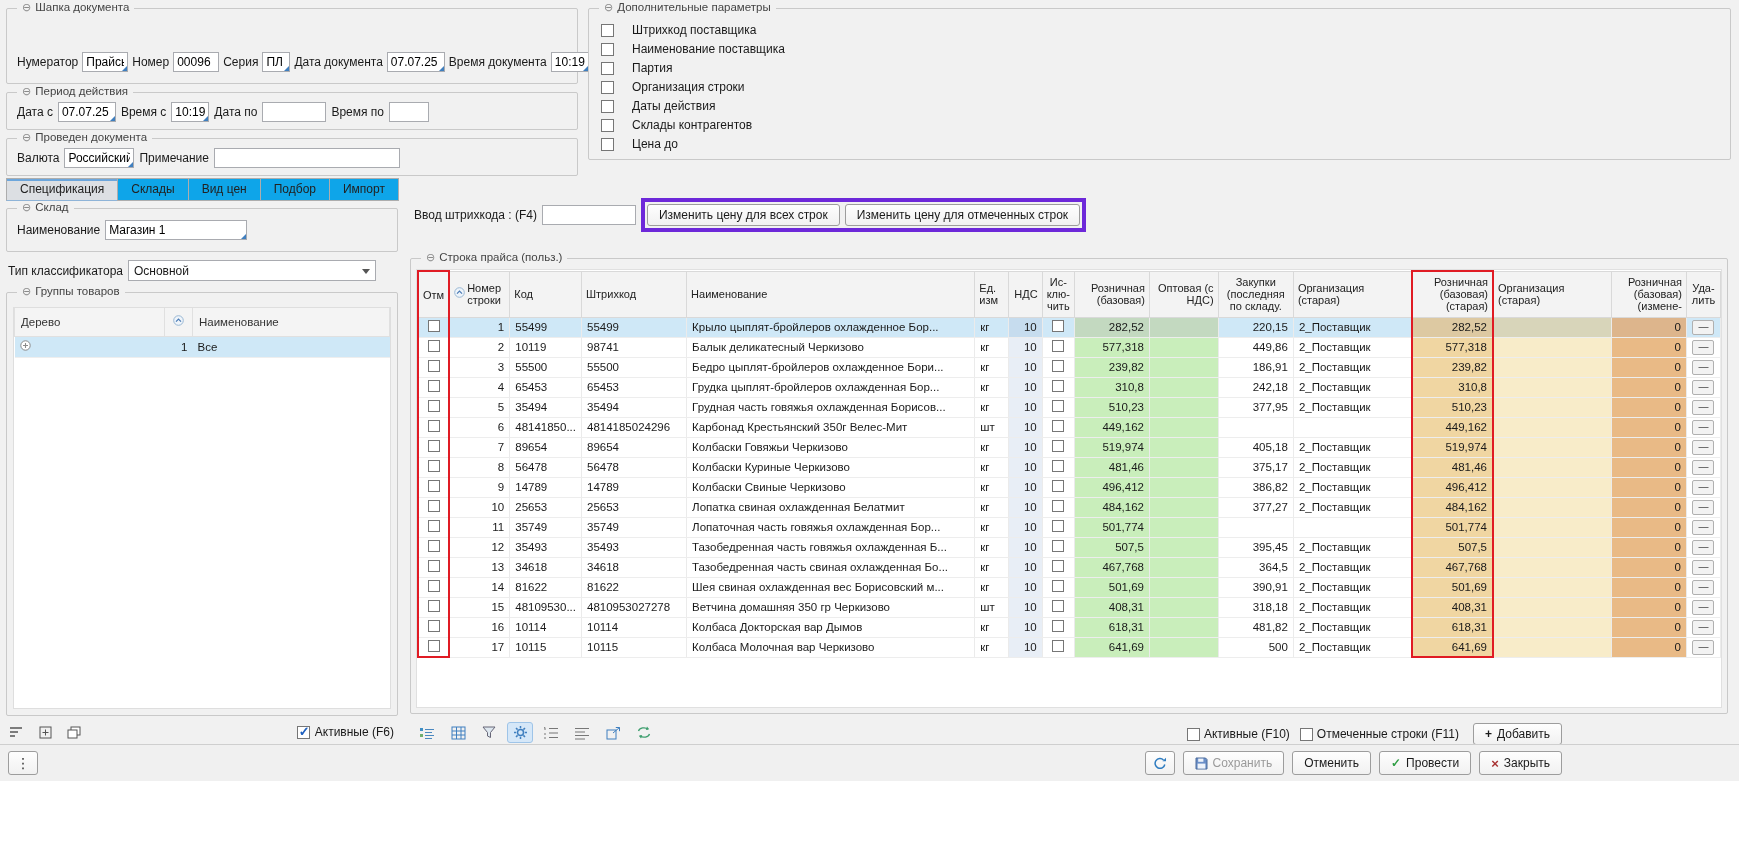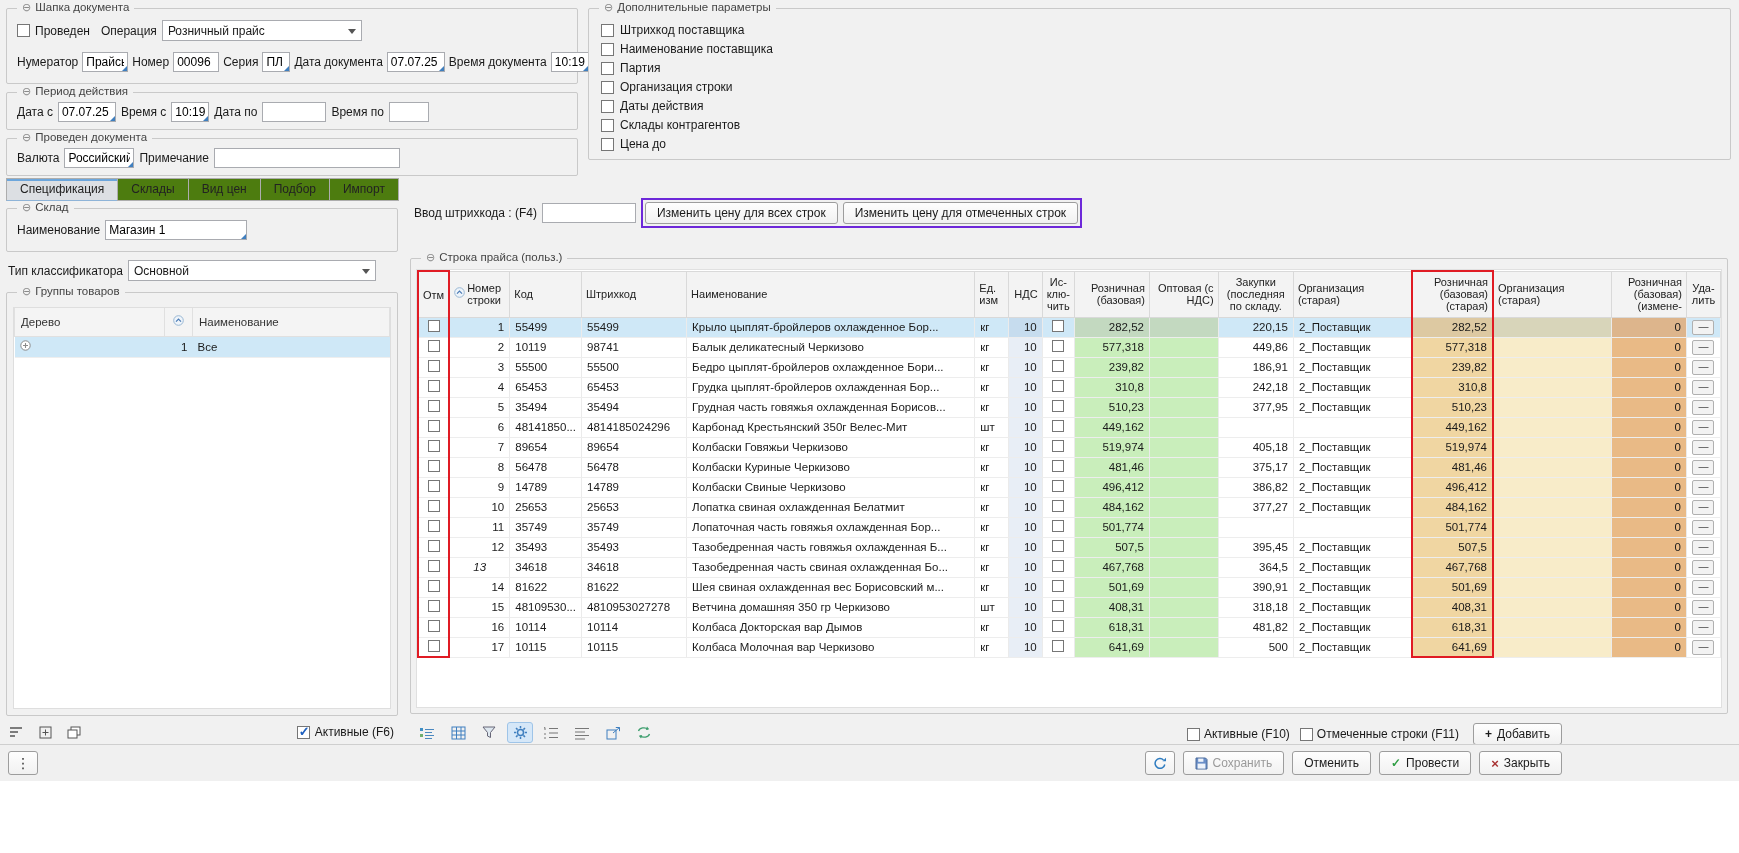--- a/index.html
+++ b/index.html
@@ -17,28 +17,28 @@
   .inp { height:20px; border:1px solid #a9abb0; background:#fff; padding:0 3px; font:12px "Liberation Sans",sans-serif; width:100%; }
   .inpw { position:relative; display:inline-block; height:20px; flex:none; }
   .tri { position:absolute; right:1px; bottom:1px; width:0; height:0; border-left:5px solid transparent; border-bottom:5px solid #3f7fbf; }
   .combo { height:21px; border:1px solid #a9abb0; background:#fff; display:inline-flex; align-items:center; padding:0 5px; gap:4px; flex:none; }
   .combo .txt { flex:1; overflow:hidden; }
   .combo .arr { width:0; height:0; border:4px solid transparent; border-top:5px solid #555; margin-top:5px; flex:none; }
 
   .cb { width:13px; height:13px; border:1px solid #767676; background:#fff; display:inline-block; position:relative; flex:none; }
   .cb.sm { width:12px; height:12px; }
   .cb.checked::after { content:"✓"; position:absolute; left:1px; top:-3px; font-size:13px; font-weight:bold; color:#1d5fbf; }
-  .cbrow { display:flex; align-items:center; gap:6px; height:18px; margin-bottom:1px; }
+  .cbrow { display:flex; align-items:center; gap:18px; height:18px; margin-bottom:1px; }
 
   .btn { height:22px; background:linear-gradient(#fefefe,#f1f1f1); border:1px solid #9d9d9d; border-radius:3px; padding:0 11px; font:12px "Liberation Sans",sans-serif; display:inline-flex; align-items:center; gap:5px; white-space:nowrap; color:#1a1a1a; }
-  .red-frame { display:inline-flex; gap:5px; padding:2px; border:2px solid #6d28d9; align-items:center; }
+  .red-frame { display:inline-flex; gap:5px; padding:2px; border:4px solid #6d28d9; align-items:center; }
 
   
   .tab-strip { position:absolute; left:6px; top:178px; display:flex; }
-  .tab { padding:3px 13px 4px; border:1px solid #adadad; border-right:none; background:#4d7c0f; color:#222; }
+  .tab { padding:3px 13px 4px; border:1px solid #adadad; border-right:none; background:#0ea5e9; color:#222; }
   .tab:last-child { border-right:1px solid #adadad; }
   .tab.active { background:#dcdfe3; border-bottom-color:#8fb4d8; box-shadow:inset 0 2px 0 #6ca6dc; }
 
   
   .gt-area { position:absolute; left:6px; right:6px; top:14px; bottom:6px; background:#fff; border:1px solid #dedede; }
   .gt-table { width:100%; border-collapse:collapse; table-layout:fixed; }
   .gt-table th { background:#f4f4f4; border:1px solid #e0e0e0; border-top:none; font-weight:normal; font-size:11.5px; color:#333; height:28px; text-align:left; padding:0 6px; }
   .gt-table td { height:21px; border-bottom:1px solid #eee; padding:0 5px; font-size:11.5px; }
   .gt-row-selected td { background:#cfe8f7; }
 
@@ -82,29 +82,20 @@
 </style>
 </head>
 <body>
 
 <div class="app">
 
   <div class="group" style="left:6px; top:8px; width:572px; height:76px;">
     <div class="gtitle">
       <span class="collapse-ic">⊖</span>
       <span>Шапка документа</span>
-    </div>
-    <div class="frow" style="left:10px; top:11px;">
-      <span class="cb"></span>
-      <span class="lbl">Проведен</span>
-      <span class="lbl" style="margin-left:6px">Операция</span>
-      <div class="combo" style="width:200px">
-        <span class="txt">Розничный прайс</span>
-          <span class="arr"></span>
-      </div>
     </div>
     <div class="frow" style="left:10px; top:43px; gap:4px;">
       <span class="lbl">Нумератор</span>
       <span class="inpw" style="width:46px"><input class="inp" value="Прайсы" style=""><i class="tri"></i></span>
       <span class="lbl">Номер</span>
       <span class="inpw" style="width:46px"><input class="inp" value="00096" style=""></span>
       <span class="lbl">Серия</span>
       <span class="inpw" style="width:28px"><input class="inp" value="ПЛ" style=""><i class="tri"></i></span>
       <span class="lbl">Дата документа</span>
       <span class="inpw" style="width:58px"><input class="inp" value="07.07.25" style=""><i class="tri"></i></span>
@@ -553,21 +544,21 @@
                 <td class="c-green" style="text-align: right;"></td>
                 <td style="text-align: right;">395,45</td>
                 <td style="text-align: left;">2_Поставщик</td>
                 <td class="c-tan red-col" style="text-align: right;">507,5</td>
                 <td class="c-cream" style="text-align: left;"></td>
                 <td class="c-orange" style="text-align: right;">0</td>
                 <td class="tcenter"><button class="del-btn">—</button></td>
               </tr>
               <tr>
                 <td class="red-col tcenter"><span class="cb sm"></span></td>
-                <td style="text-align: center; font-style: italic;">13</td>
+                <td style="text-align: right;">13</td>
                 <td style="text-align: left;">34618</td>
                 <td style="text-align: left;">34618</td>
                 <td style="text-align: left;">Тазобедренная часть свиная охлажденная Бо...</td>
                 <td style="text-align: left;">кг</td>
                 <td class="c-vat" style="text-align: right;">10</td>
                 <td class="tcenter"><span class="cb sm"></span></td>
                 <td class="c-green" style="text-align: right;">467,768</td>
                 <td class="c-green" style="text-align: right;"></td>
                 <td style="text-align: right;">364,5</td>
                 <td style="text-align: left;">2_Поставщик</td>

